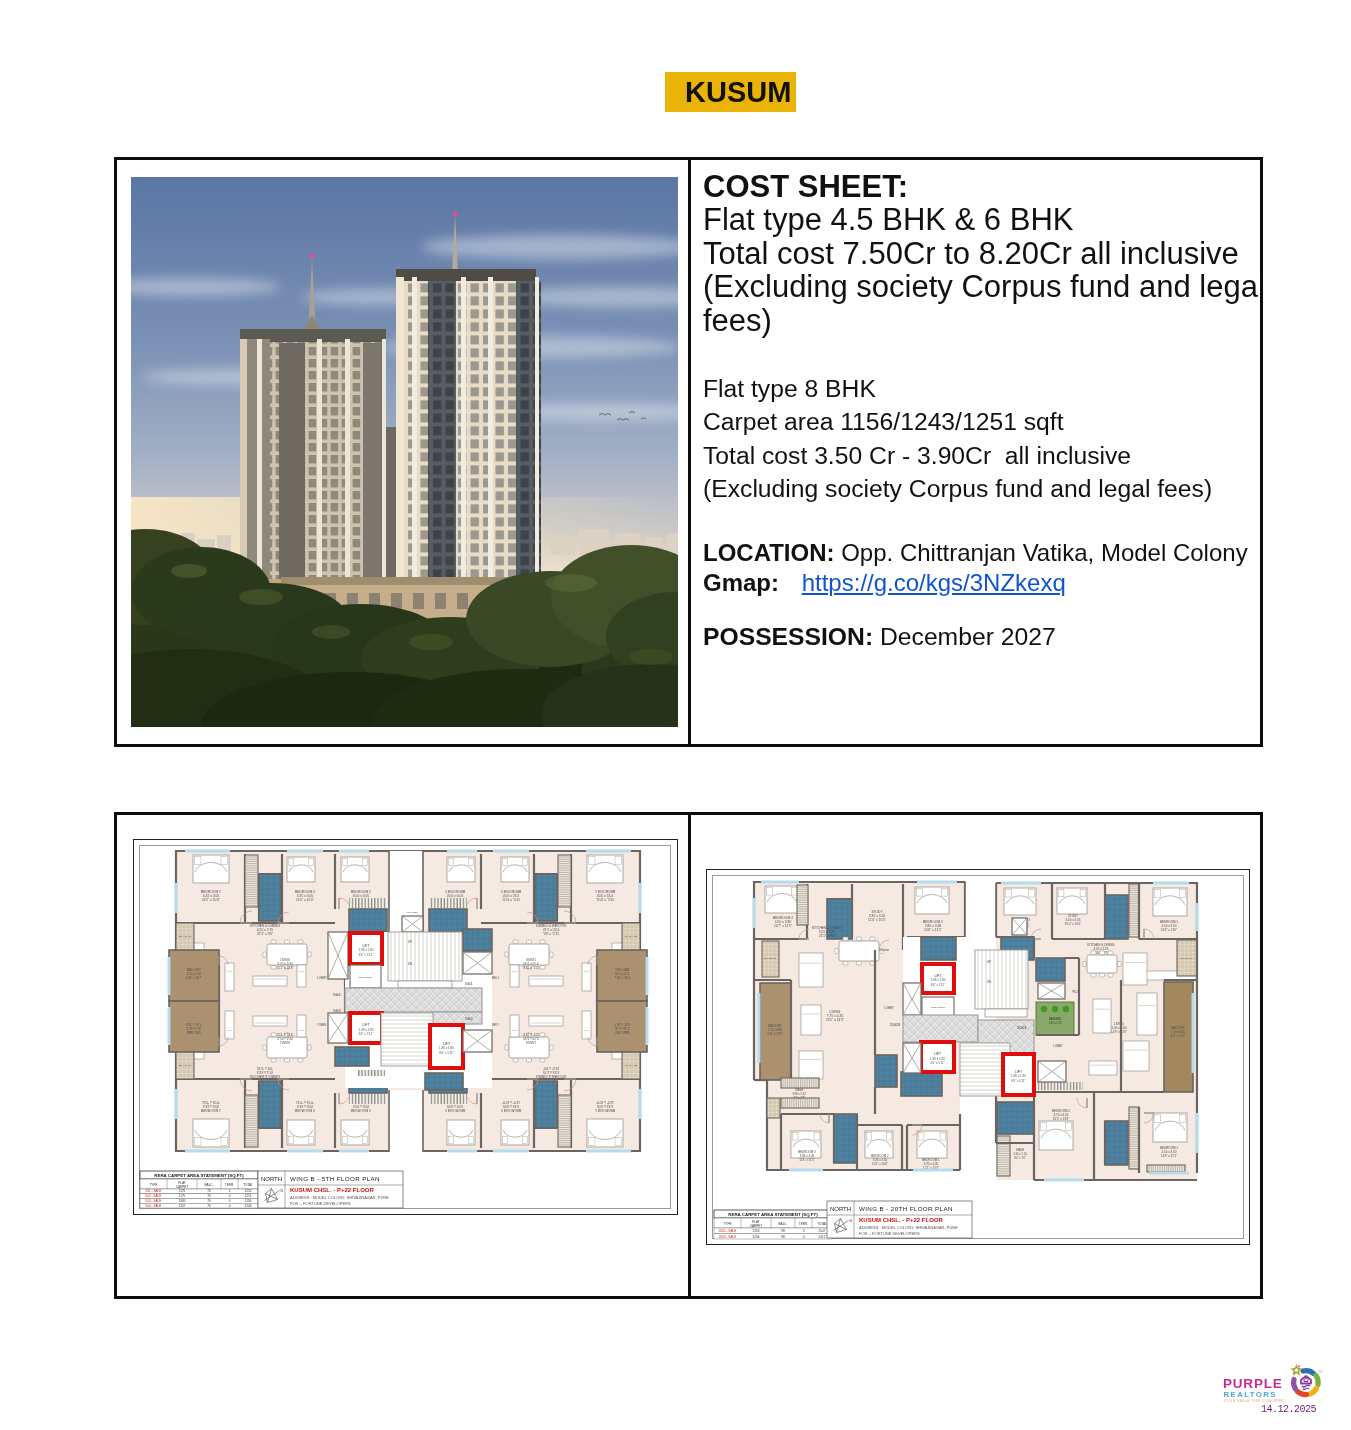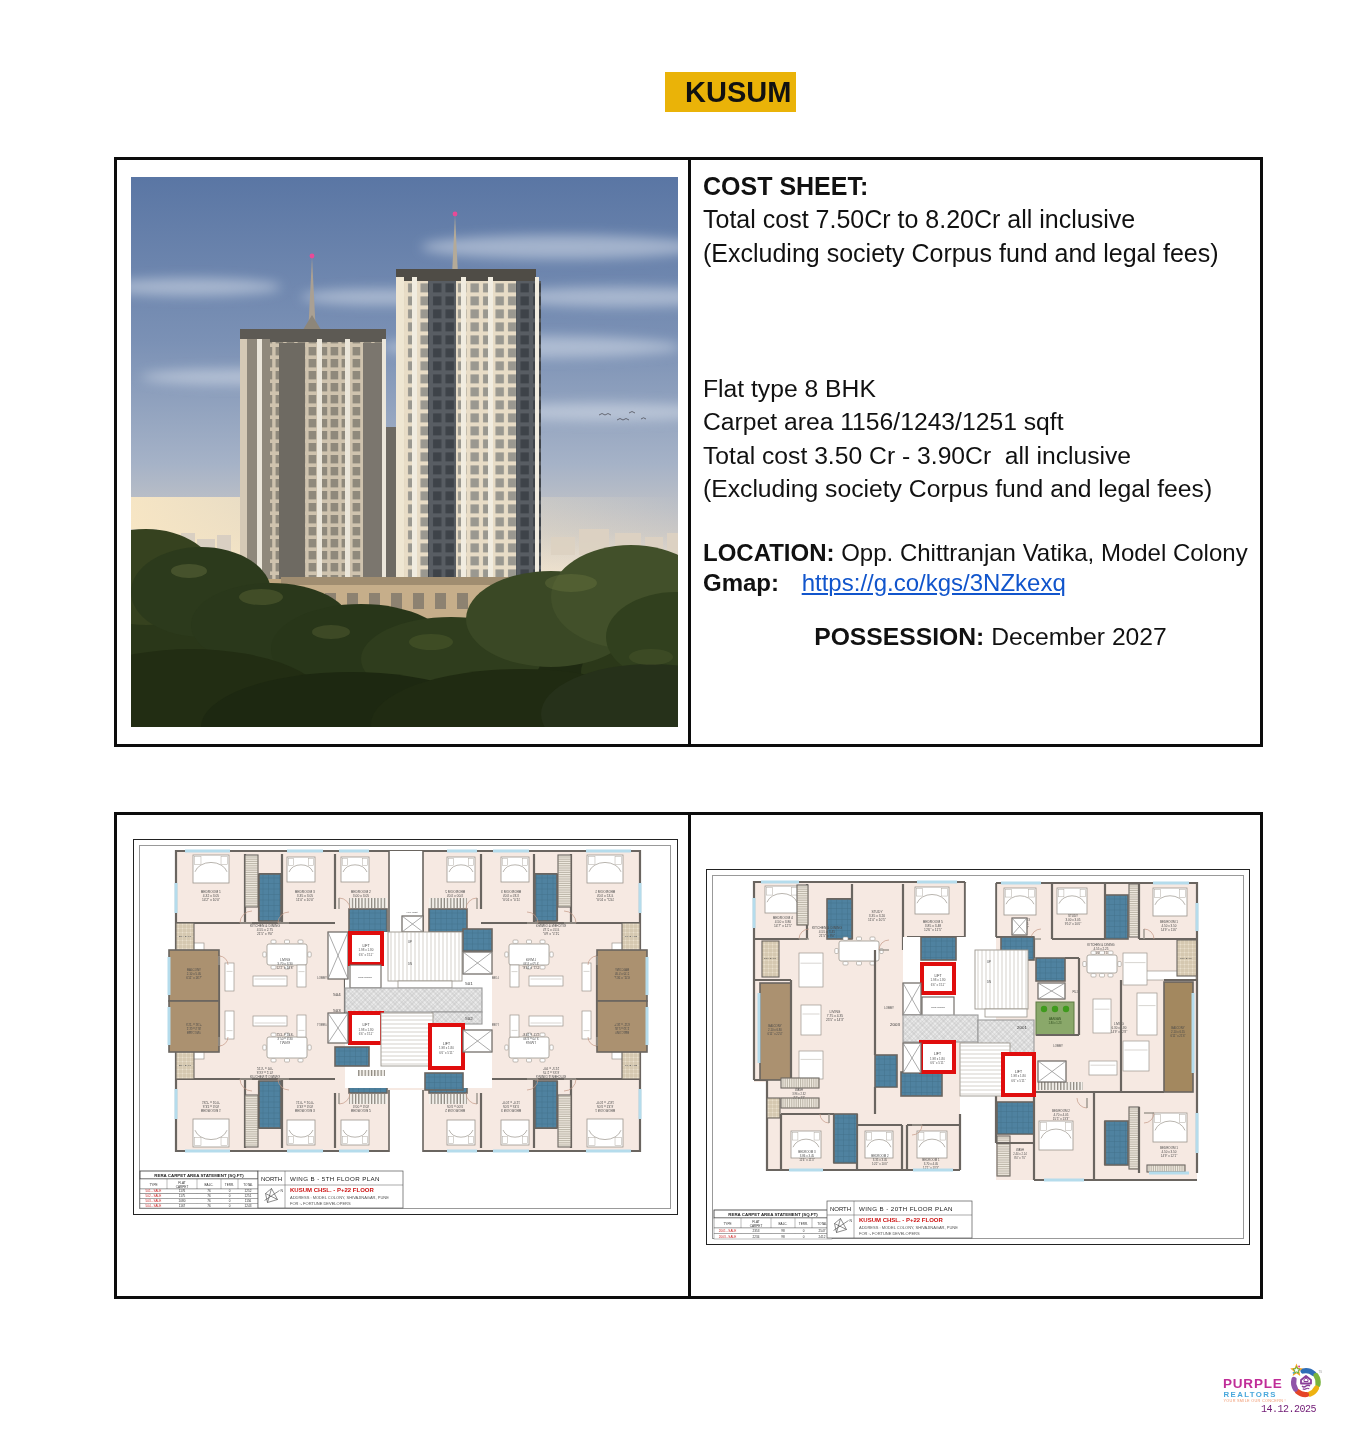--- a/index.html
+++ b/index.html
@@ -174,36 +174,37 @@
 <ellipse cx="130" cy="420" rx="22" ry="8" fill="#6c7540" opacity="0.35"></ellipse>
 <ellipse cx="58" cy="394" rx="18" ry="7" fill="#77804a" opacity="0.35"></ellipse>
 <ellipse cx="440" cy="406" rx="26" ry="9" fill="#707a42" opacity="0.35"></ellipse>
 <ellipse cx="300" cy="465" rx="22" ry="8" fill="#5c6935" opacity="0.35"></ellipse>
 <ellipse cx="200" cy="455" rx="19" ry="7" fill="#646e3b" opacity="0.35"></ellipse>
 <ellipse cx="520" cy="480" rx="22" ry="8" fill="#525f30" opacity="0.35"></ellipse>
 </g>
 </svg>
 </div>
 
-<div class="abs" style="left:703px;top:170px;width:575px;font-size:25px;line-height:33.4px;color:#111;">
+<div class="abs" style="left:703px;top:170px;width:575px;font-size:31px;line-height:33.4px;color:#111;">
 <div style="font-weight:bold;">COST SHEET:</div>
+<div>Flat type 4.5 BHK &amp; 6 BHK</div>
 <div>Total cost 7.50Cr to 8.20Cr all inclusive</div>
 <div>(Excluding society Corpus fund and legal fees)</div>
 </div>
 <div class="abs" style="left:703px;top:372px;width:575px;font-size:24.7px;line-height:33.4px;color:#111;">
 <div>Flat type 8 BHK</div>
 <div>Carpet area 1156/1243/1251 sqft</div>
 <div>Total cost 3.50 Cr - 3.90Cr&nbsp; all inclusive</div>
 <div>(Excluding society Corpus fund and legal fees)</div>
 </div>
 <div class="abs" style="left:703px;top:538px;width:575px;font-size:24px;line-height:29.5px;color:#111;">
 <div><b>LOCATION:</b> Opp. Chittranjan Vatika, Model Colony</div>
 <div><b>Gmap:</b> <span style="color:#1155cc;text-decoration:underline;margin-left:16px;">https://g.co/kgs/3NZkexq</span></div>
 </div>
-<div class="abs" style="left:703px;top:620px;width:575px;font-size:24.7px;line-height:33.4px;color:#111;text-align:center;">
+<div class="abs" style="left:703px;top:620px;width:575px;font-size:24.7px;line-height:33.4px;color:#111;">
 <div><b>POSSESSION:</b> December 2027</div>
 </div>
 
 <div class="abs" style="left:114px;top:812px;width:1149px;height:487px;border:3px solid #0c0c0c;"></div>
 
 <div class="abs" style="left:688px;top:812px;width:3px;height:487px;background:#0c0c0c;"></div>
 
 <div class="abs" style="left:133px;top:839px;width:545px;height:376px;border:1.5px solid #222;"></div>
 <div class="abs" style="left:139px;top:845px;width:532px;height:364px;border:1px solid #999;"></div>
 

